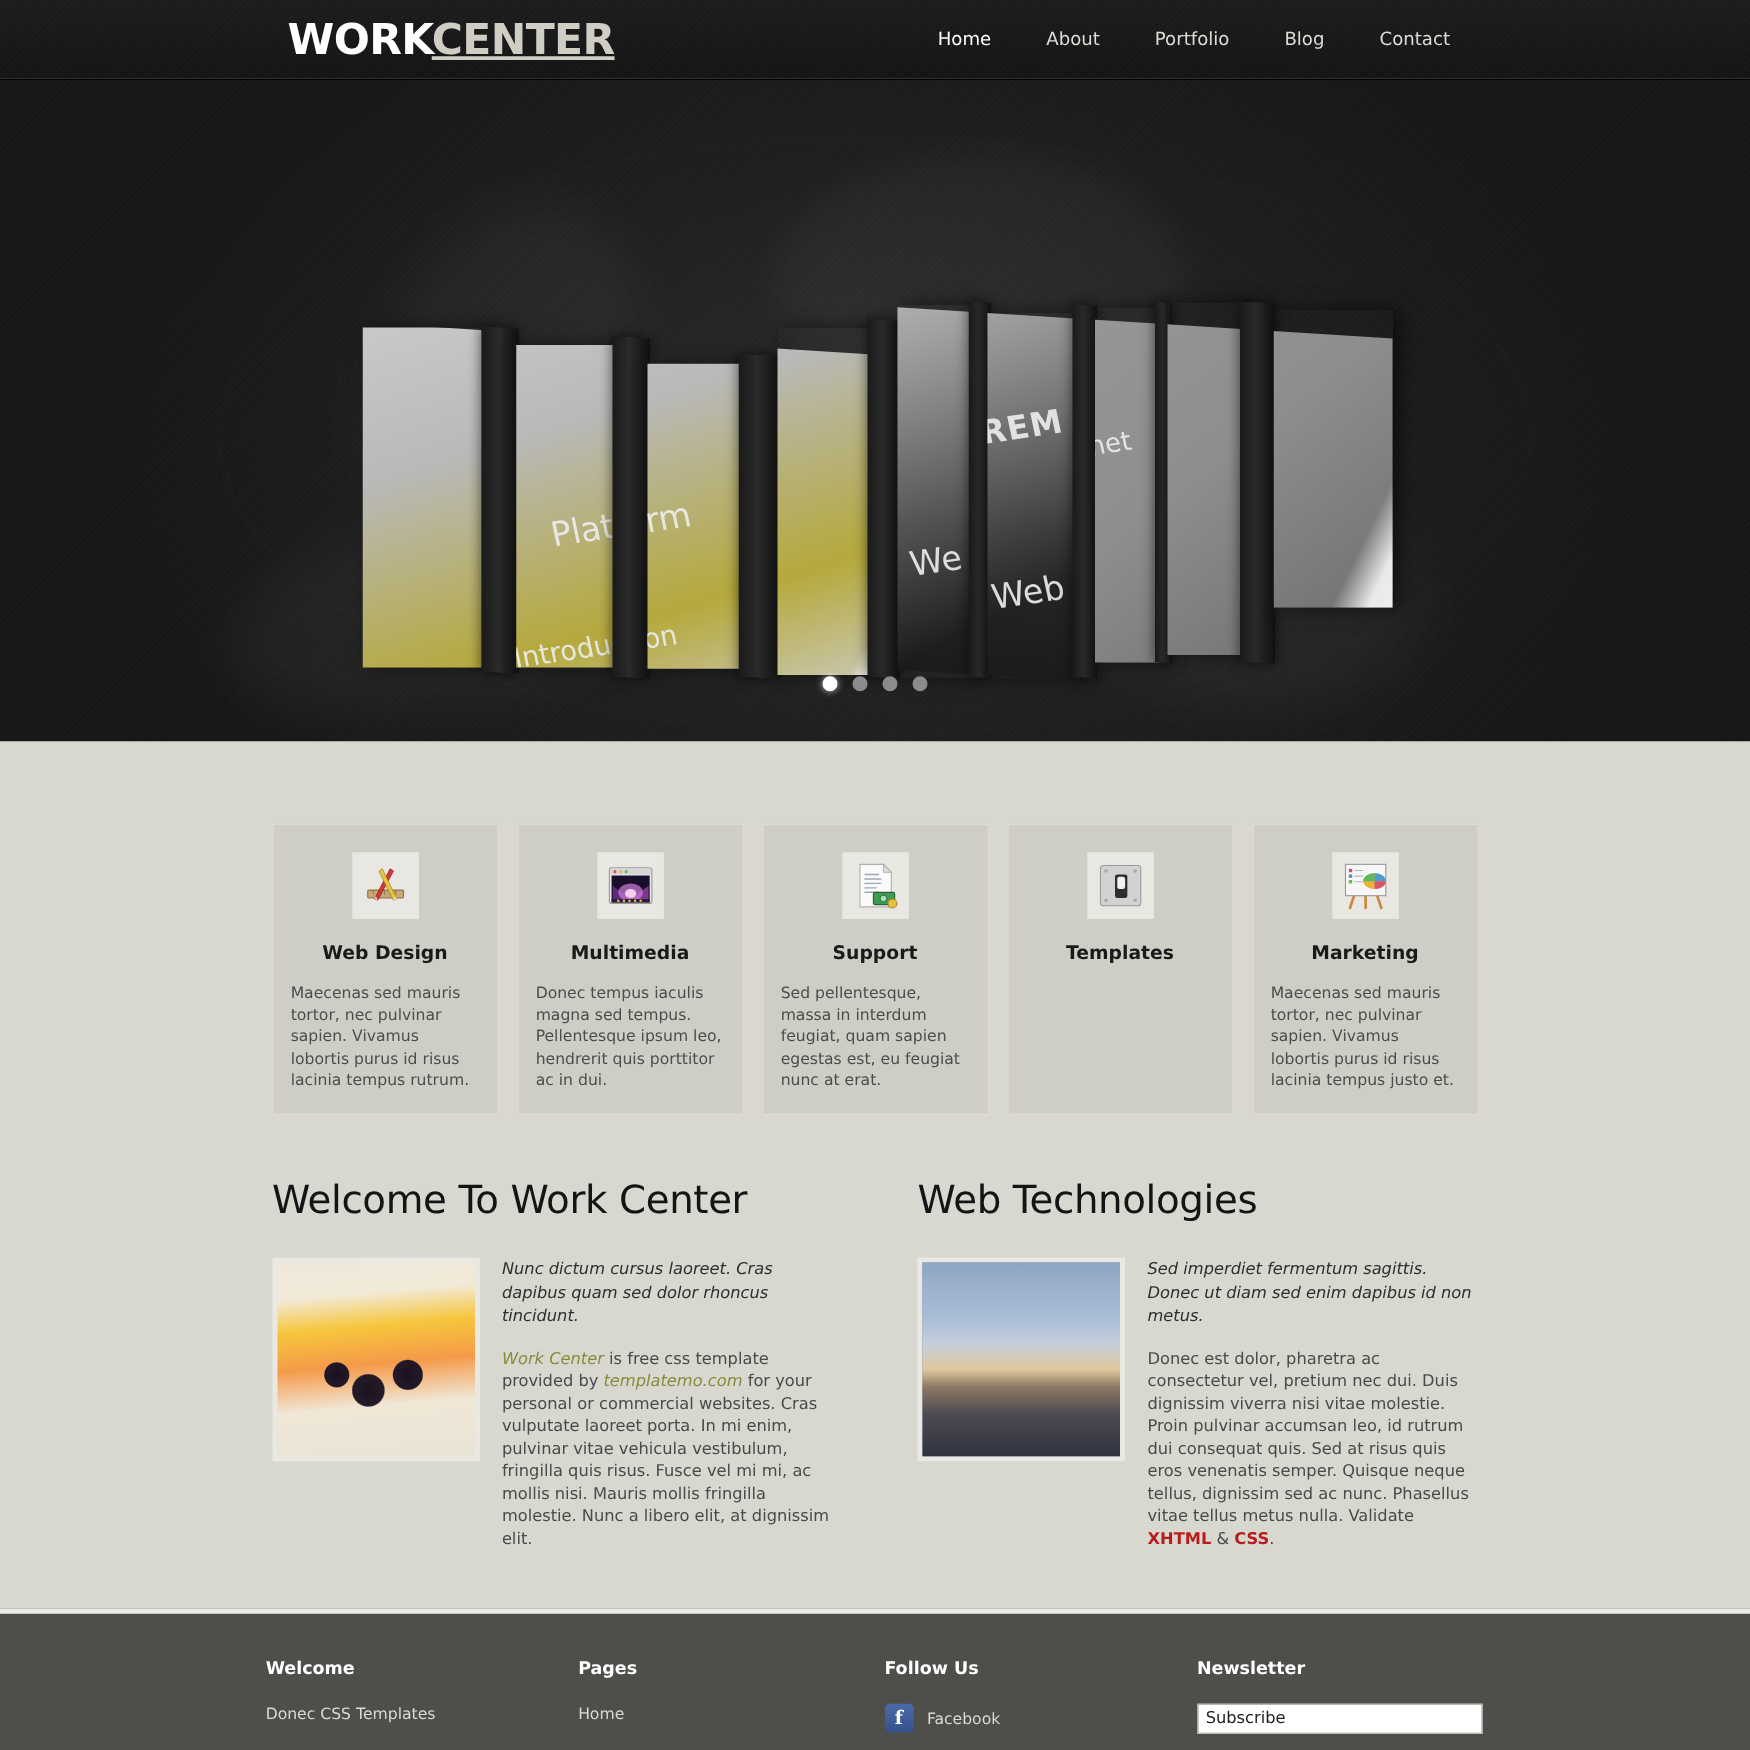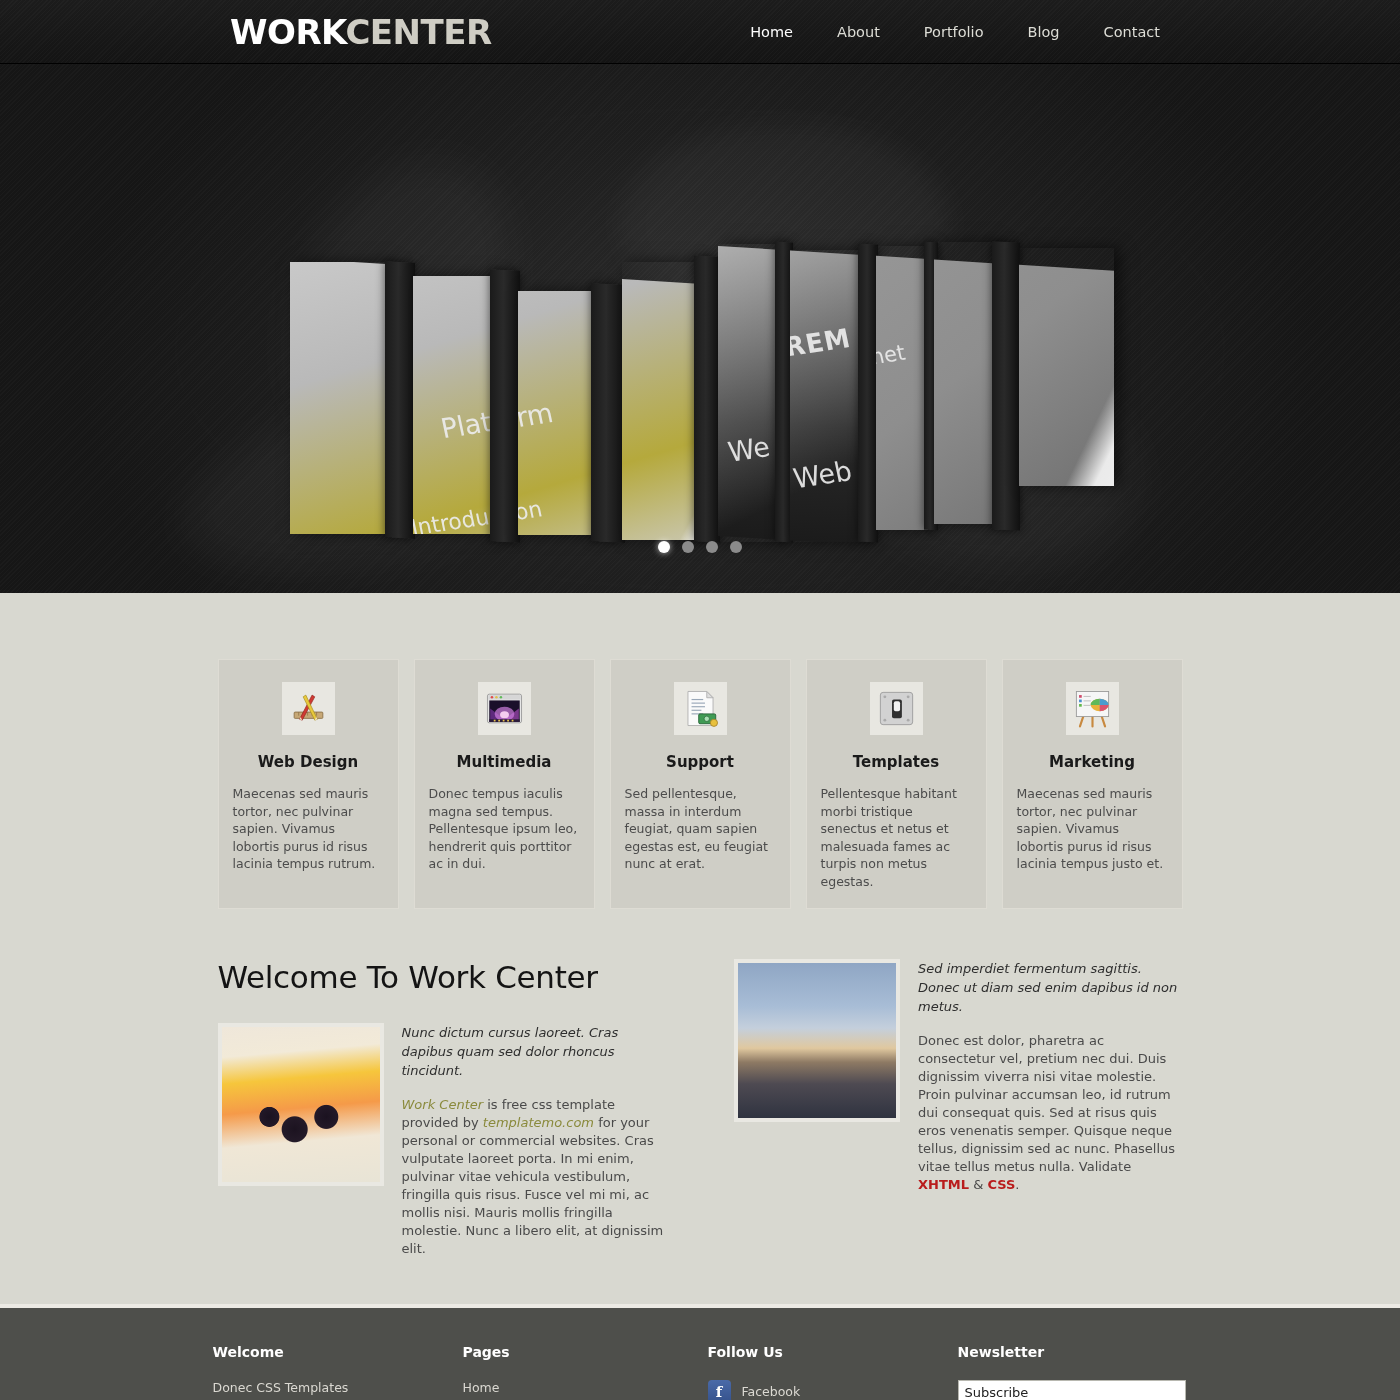--- a/index.html
+++ b/index.html
@@ -35,21 +35,21 @@
   #logo {
     position: absolute;
     left: 230px;
     top: 12px;
     font-size: 34px;
     font-weight: bold;
     letter-spacing: -0.5px;
     font-family: "DejaVu Sans", "Liberation Sans", sans-serif;
   }
   #logo .w1 { color: #ffffff; }
-  #logo .w2 { color: #cfcdc4; }
+  #logo .w2 { color: #cfcdc4; text-decoration: underline; }
 
   #mainnav {
     position: absolute;
     right: 218px;
     top: 21px;
     list-style: none;
     display: flex;
     gap: 0px;
   }
   #mainnav li { display: block; }
@@ -572,21 +572,20 @@
             <rect x="6" y="6" width="36" height="36" rx="3" fill="#d2d2d2" stroke="#9c9c9c"></rect>
             <circle cx="11" cy="11" r="1.6" fill="#aaa"></circle>
               <circle cx="37" cy="11" r="1.6" fill="#aaa"></circle>
             <circle cx="11" cy="37" r="1.6" fill="#aaa"></circle>
               <circle cx="37" cy="37" r="1.6" fill="#aaa"></circle>
             <rect x="19" y="14" width="11" height="21" rx="2" fill="#2f2f2f"></rect>
             <rect x="21" y="16" width="7" height="11" rx="2" fill="#f2f2f2"></rect>
           </svg>
         </div>
         <h3>Templates</h3>
-        <p>Pellentesque habitant morbi tristique senectus et netus et malesuada fames ac turpis non metus egestas.</p>
       </div>
 
       <div class="fbox">
         <div class="ico">
           <svg class="gi" viewBox="0 0 48 48">
             <g stroke="#c8893f" stroke-width="2.4" stroke-linecap="round">
               <line x1="14" y1="32" x2="10" y2="44"></line>
                 <line x1="34" y1="32" x2="38" y2="44"></line>
                 <line x1="24" y1="32" x2="24" y2="44"></line>
             </g>
@@ -626,20 +625,21 @@
             <div class="img img-berries"></div>
           </div>
           <div class="coltext">
             <p class="lead">Nunc dictum cursus laoreet. Cras dapibus quam sed dolor rhoncus tincidunt.</p>
             <p class="body"><a href="#">Work Center</a><span> is free css template provided by </span><a href="#">templatemo.com</a><span> for your personal or commercial websites. Cras vulputate laoreet porta. In mi enim, pulvinar vitae vehicula vestibulum, fringilla quis risus. Fusce vel mi mi, ac mollis nisi. Mauris mollis fringilla molestie. Nunc a libero elit, at dignissim elit.</span></p>
           </div>
         </div>
       </div>
 
       <div class="col">
+        <h2>Web Technologies</h2>
         <div class="colbody">
           <div class="thumb">
             <div class="img img-harbor"></div>
           </div>
           <div class="coltext">
             <p class="lead">Sed imperdiet fermentum sagittis. Donec ut diam sed enim dapibus id non metus.</p>
             <p class="body"><span>Donec est dolor, pharetra ac consectetur vel, pretium nec dui. Duis dignissim viverra nisi vitae molestie. Proin pulvinar accumsan leo, id rutrum dui consequat quis. Sed at risus quis eros venenatis semper. Quisque neque tellus, dignissim sed ac nunc. Phasellus vitae tellus metus nulla. Validate </span><b class="hl">XHTML</b><span> &amp; </span><b class="hl">CSS</b><span>.</span></p>
           </div>
         </div>
       </div>

